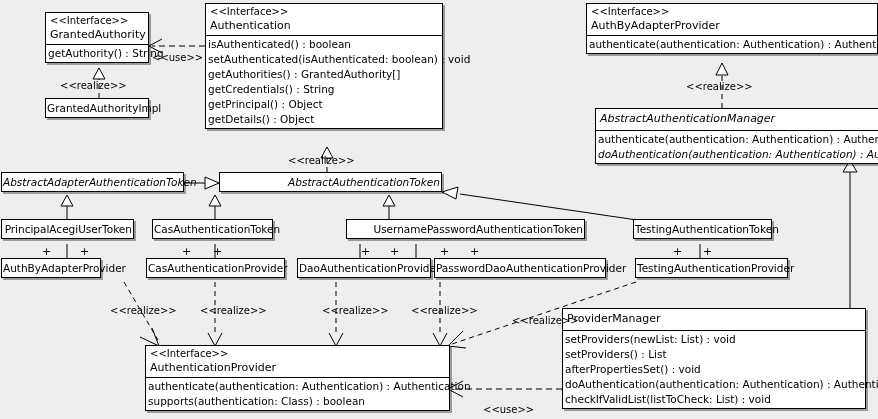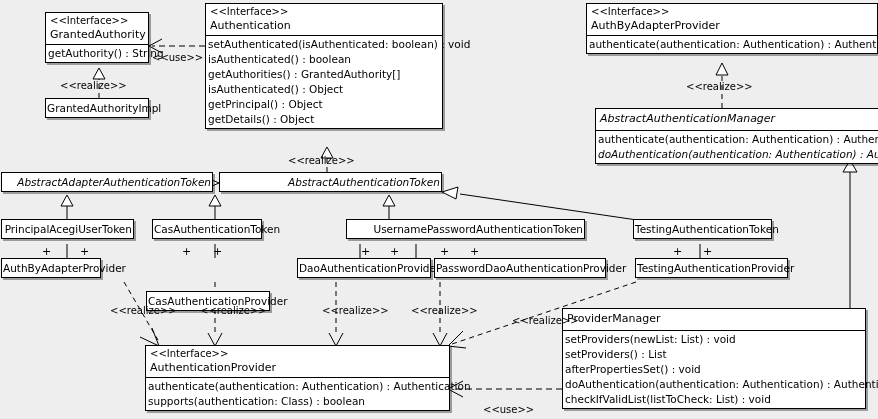--- a/index.html
+++ b/index.html
@@ -175,24 +175,24 @@
   <div class="uml simple" style="left:45px;top:98px;width:104px;">
     <span>GrantedAuthorityImpl</span>
   </div>
 
   <div class="uml" style="left:205px;top:3px;width:238px;">
     <div class="hdr">
       <span class="stereo">&lt;&lt;Interface&gt;&gt;</span>
       <span class="cname">Authentication</span>
     </div>
     <div class="compartment">
+      <div class="m">isAuthenticated() : boolean</div>
       <div class="m">setAuthenticated(isAuthenticated: boolean) : void</div>
-      <div class="m">isAuthenticated() : boolean</div>
       <div class="m">getAuthorities() : GrantedAuthority[]</div>
-      <div class="m">isAuthenticated() : Object</div>
+      <div class="m">getCredentials() : String</div>
       <div class="m">getPrincipal() : Object</div>
       <div class="m">getDetails() : Object</div>
     </div>
   </div>
 
   <div class="uml" style="left:586px;top:3px;width:292px;">
     <div class="hdr">
       <span class="stereo">&lt;&lt;Interface&gt;&gt;</span>
       <span class="cname">AuthByAdapterProvider</span>
     </div>
@@ -204,49 +204,49 @@
   <div class="uml" style="left:586px;top:108px;width:292px;margin-left:9px;">
     <div class="hdr" style="padding-top:3px;padding-bottom:4px;">
       <span class="cname abstract">AbstractAuthenticationManager</span>
     </div>
     <div class="compartment">
       <div class="m">authenticate(authentication: Authentication) : Authentication</div>
       <div class="m abstract">doAuthentication(authentication: Authentication) : Authentication</div>
     </div>
   </div>
 
-  <div class="uml simple abstract" style="left:1px;top:172px;width:212px;">
+  <div class="uml simple abstract" style="left:1px;top:172px;width:183px;">
     <span>AbstractAdapterAuthenticationToken</span>
   </div>
 
   <div class="uml simple abstract" style="left:219px;top:172px;width:223px;">
     <span>AbstractAuthenticationToken</span>
   </div>
 
   <div class="uml simple" style="left:1px;top:219px;width:133px;">
     <span>PrincipalAcegiUserToken</span>
   </div>
 
-  <div class="uml simple" style="left:152px;top:219px;width:110px;">
+  <div class="uml simple" style="left:152px;top:219px;width:121px;">
     <span>CasAuthenticationToken</span>
   </div>
 
   <div class="uml simple" style="left:346px;top:219px;width:239px;">
     <span>UsernamePasswordAuthenticationToken</span>
   </div>
 
   <div class="uml simple" style="left:633px;top:219px;width:139px;">
     <span>TestingAuthenticationToken</span>
   </div>
 
   <div class="uml simple" style="left:1px;top:258px;width:100px;">
     <span>AuthByAdapterProvider</span>
   </div>
 
-  <div class="uml simple" style="left:146px;top:258px;width:124px;margin-top:33px;">
+  <div class="uml simple" style="left:146px;top:258px;width:139px;">
     <span>CasAuthenticationProvider</span>
   </div>
 
   <div class="uml simple" style="left:297px;top:258px;width:134px;">
     <span>DaoAuthenticationProvider</span>
   </div>
 
   <div class="uml simple" style="left:434px;top:258px;width:172px;">
     <span>PasswordDaoAuthenticationProvider</span>
   </div>

